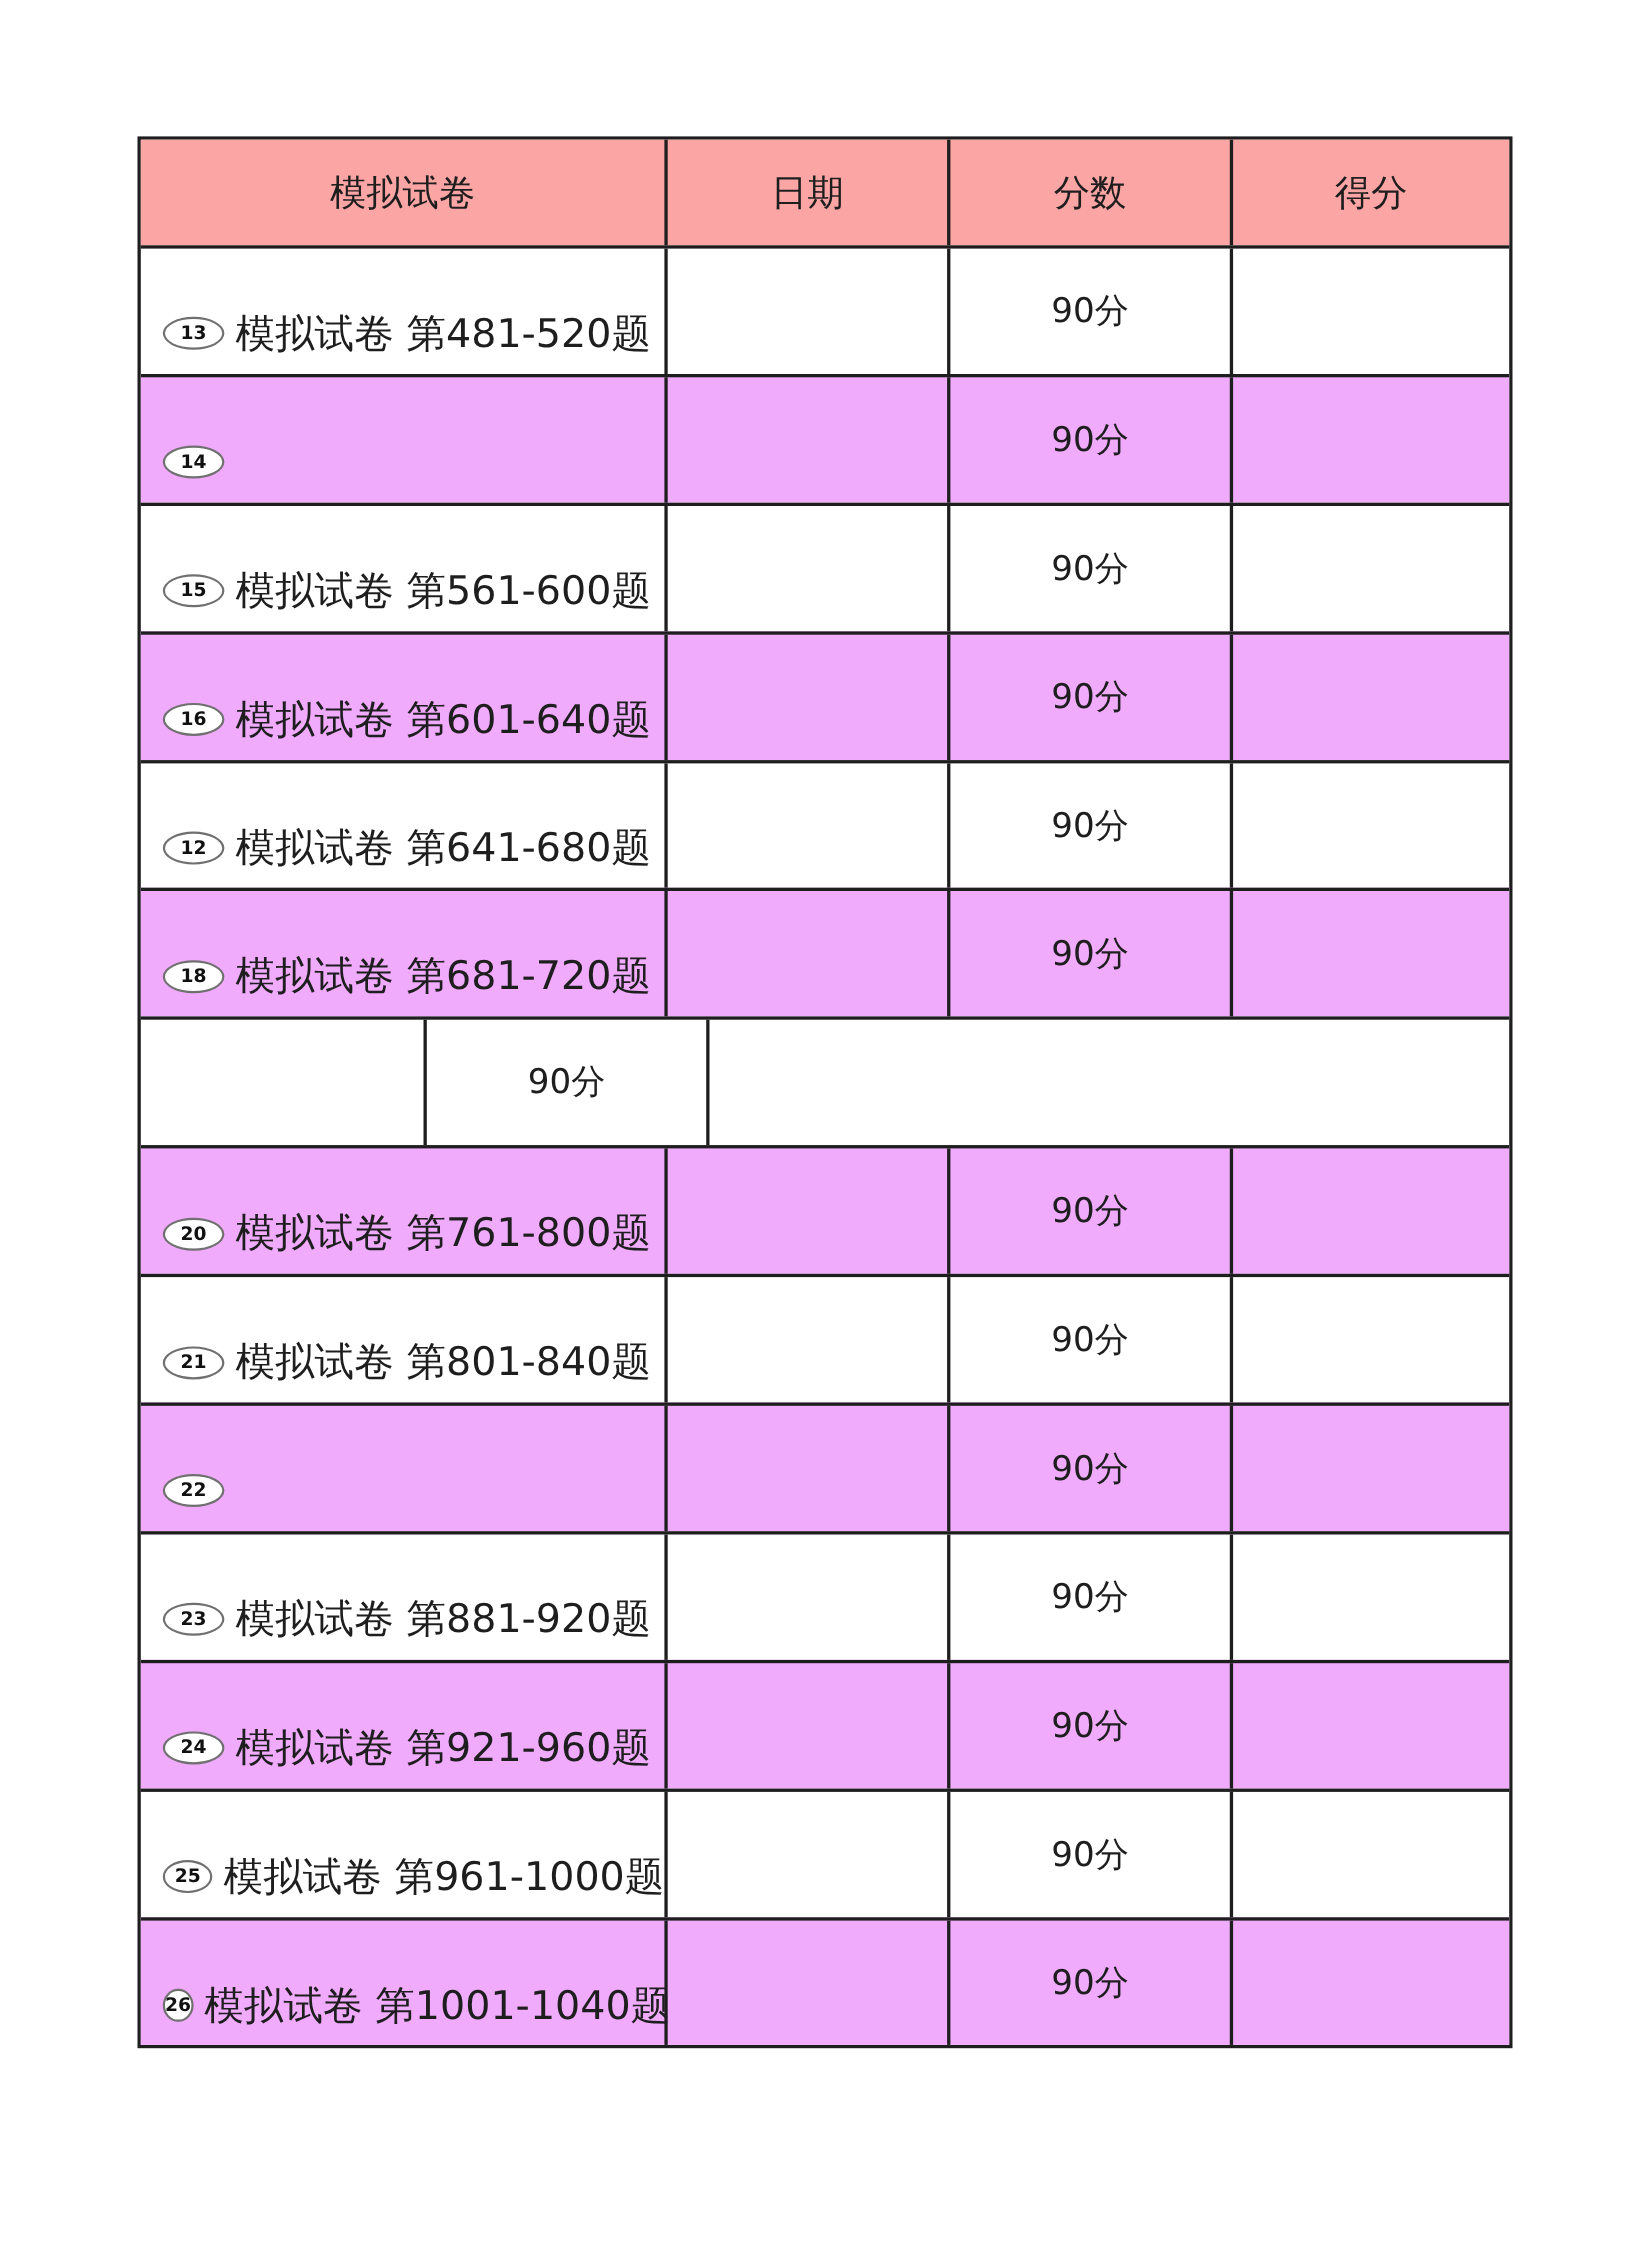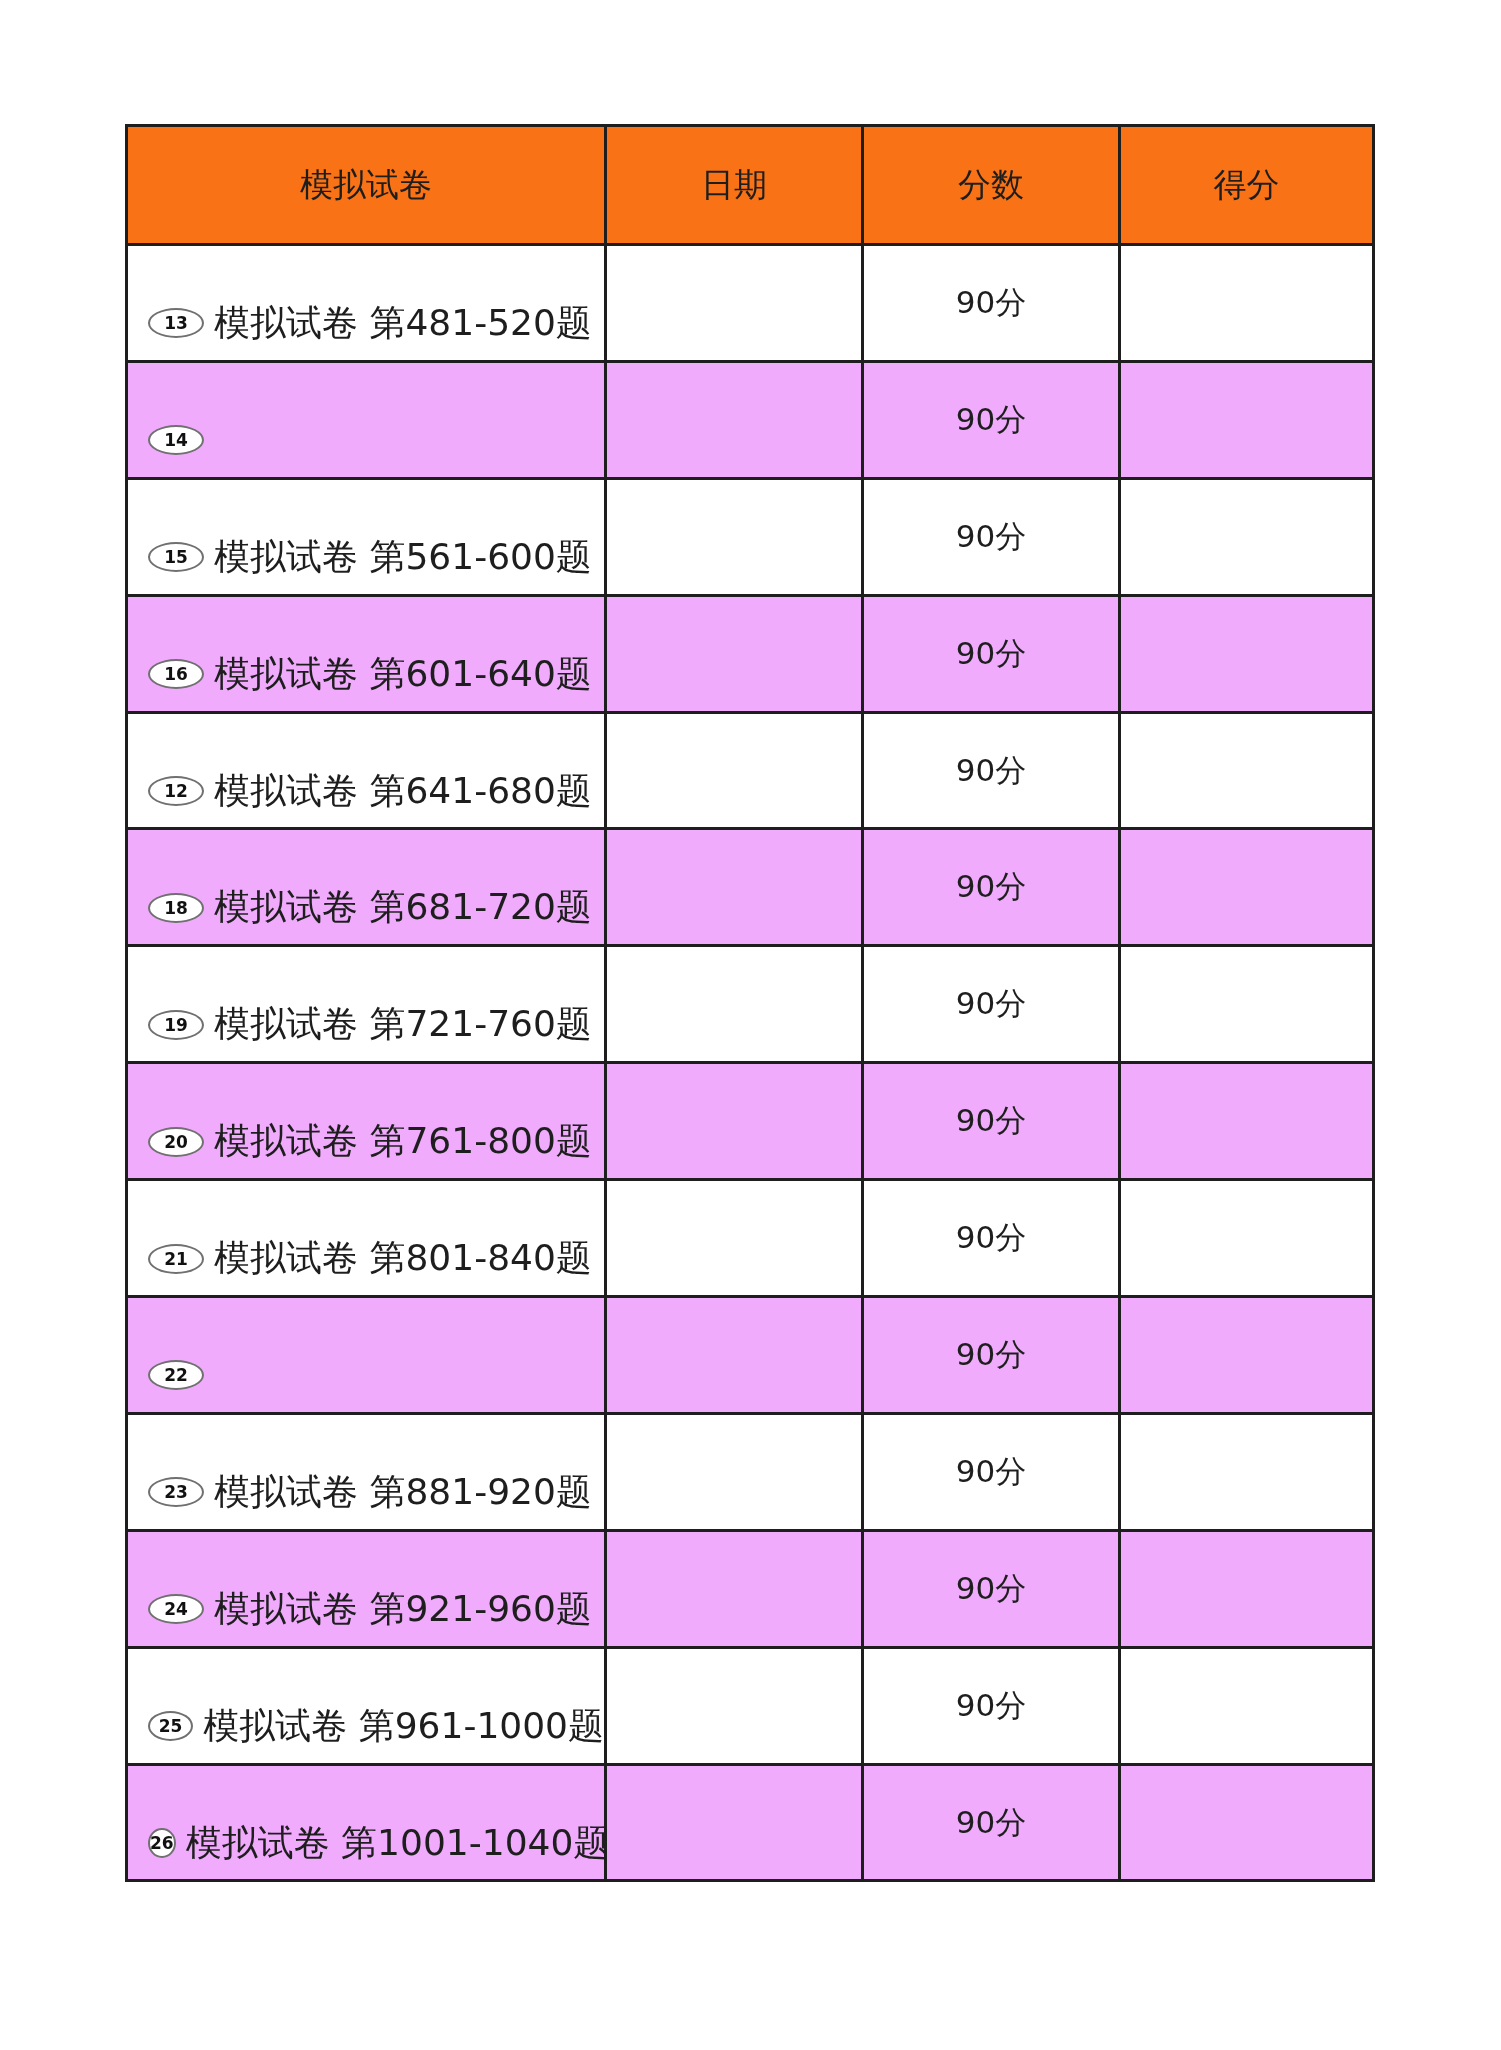--- a/index.html
+++ b/index.html
@@ -1,21 +1,21 @@
 <!DOCTYPE html>
 <html><head>
   <meta charset="utf-8">
   <style>
     html, body { margin: 0; padding: 0; background: #ffffff; }
     body { width: 1501px; height: 2050px; position: relative; overflow: hidden;
            font-family: "DejaVu Sans", "Liberation Sans", sans-serif; color: #1e1e1e; }
     .tbl { position: absolute; left: 125px; top: 124px; width: 1250px;
            border: 3px solid #1e1e1e; box-sizing: border-box; }
     .row { display: flex; height: 116.9px; border-top: 3px solid #1e1e1e; box-sizing: border-box; }
-    .row.head { border-top: none; height: 116px; background: #f97316; }
+    .row.head { border-top: none; height: 96px; background: #fca5a5; }
     .row.shaded { background: #f0abfc; }
     .cell { box-sizing: border-box; display: flex; align-items: center; justify-content: center;
             font-size: 31px; }
     .cell + .cell { border-left: 3px solid #1e1e1e; }
     .c1 { width: 476px; }
     .c2 { width: 257px; }
     .c3 { width: 257px; }
     .c4 { flex: 1; }
     .c1.body { justify-content: flex-start; padding-left: 20px; margin-top: 41px; }
     .badge { display: inline-flex; align-items: center; justify-content: center;
@@ -83,24 +83,20 @@
       <div class="row shaded">
         <div class="cell c1 body">
           <span class="badge">18</span>
           <span class="paper-name">模拟试卷 第681-720题</span>
         </div>
         <div class="cell c2"></div>
         <div class="cell c3">90分</div>
         <div class="cell c4"></div>
       </div>
       <div class="row">
-        <div class="cell c1 body">
-          <span class="badge">19</span>
-          <span class="paper-name">模拟试卷 第721-760题</span>
-        </div>
         <div class="cell c2"></div>
         <div class="cell c3">90分</div>
         <div class="cell c4"></div>
       </div>
       <div class="row shaded">
         <div class="cell c1 body">
           <span class="badge">20</span>
           <span class="paper-name">模拟试卷 第761-800题</span>
         </div>
         <div class="cell c2"></div>

